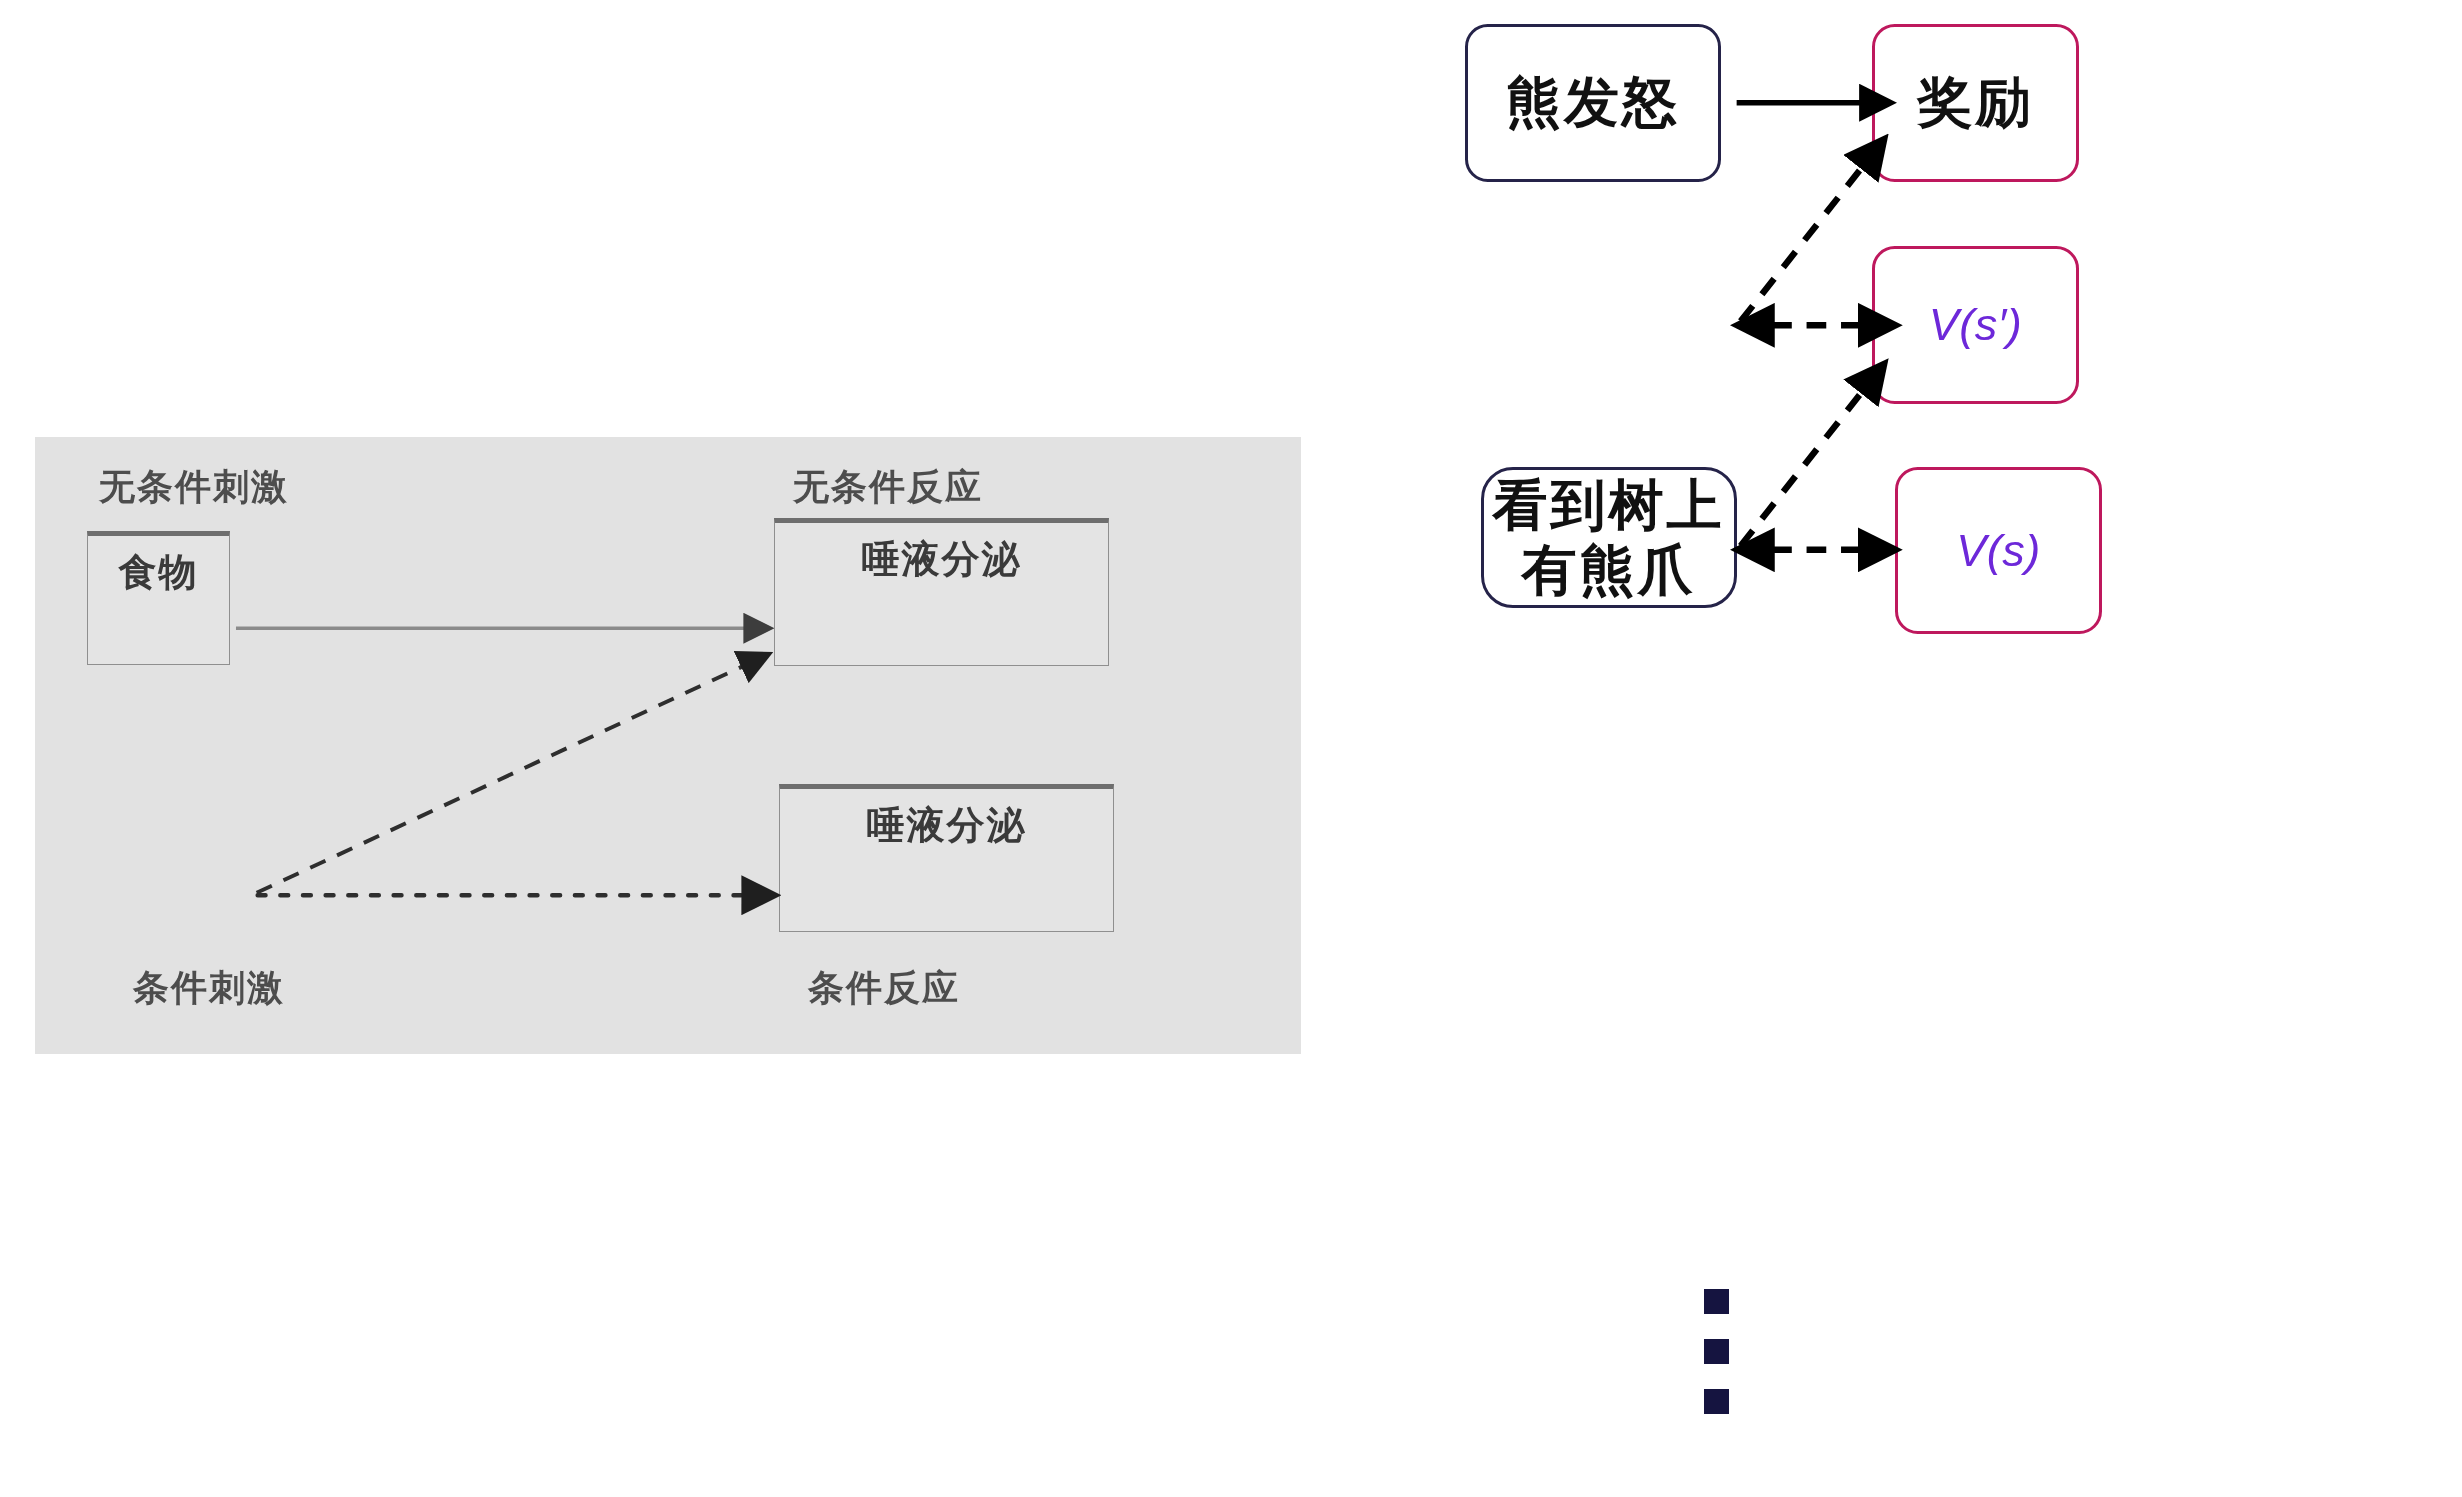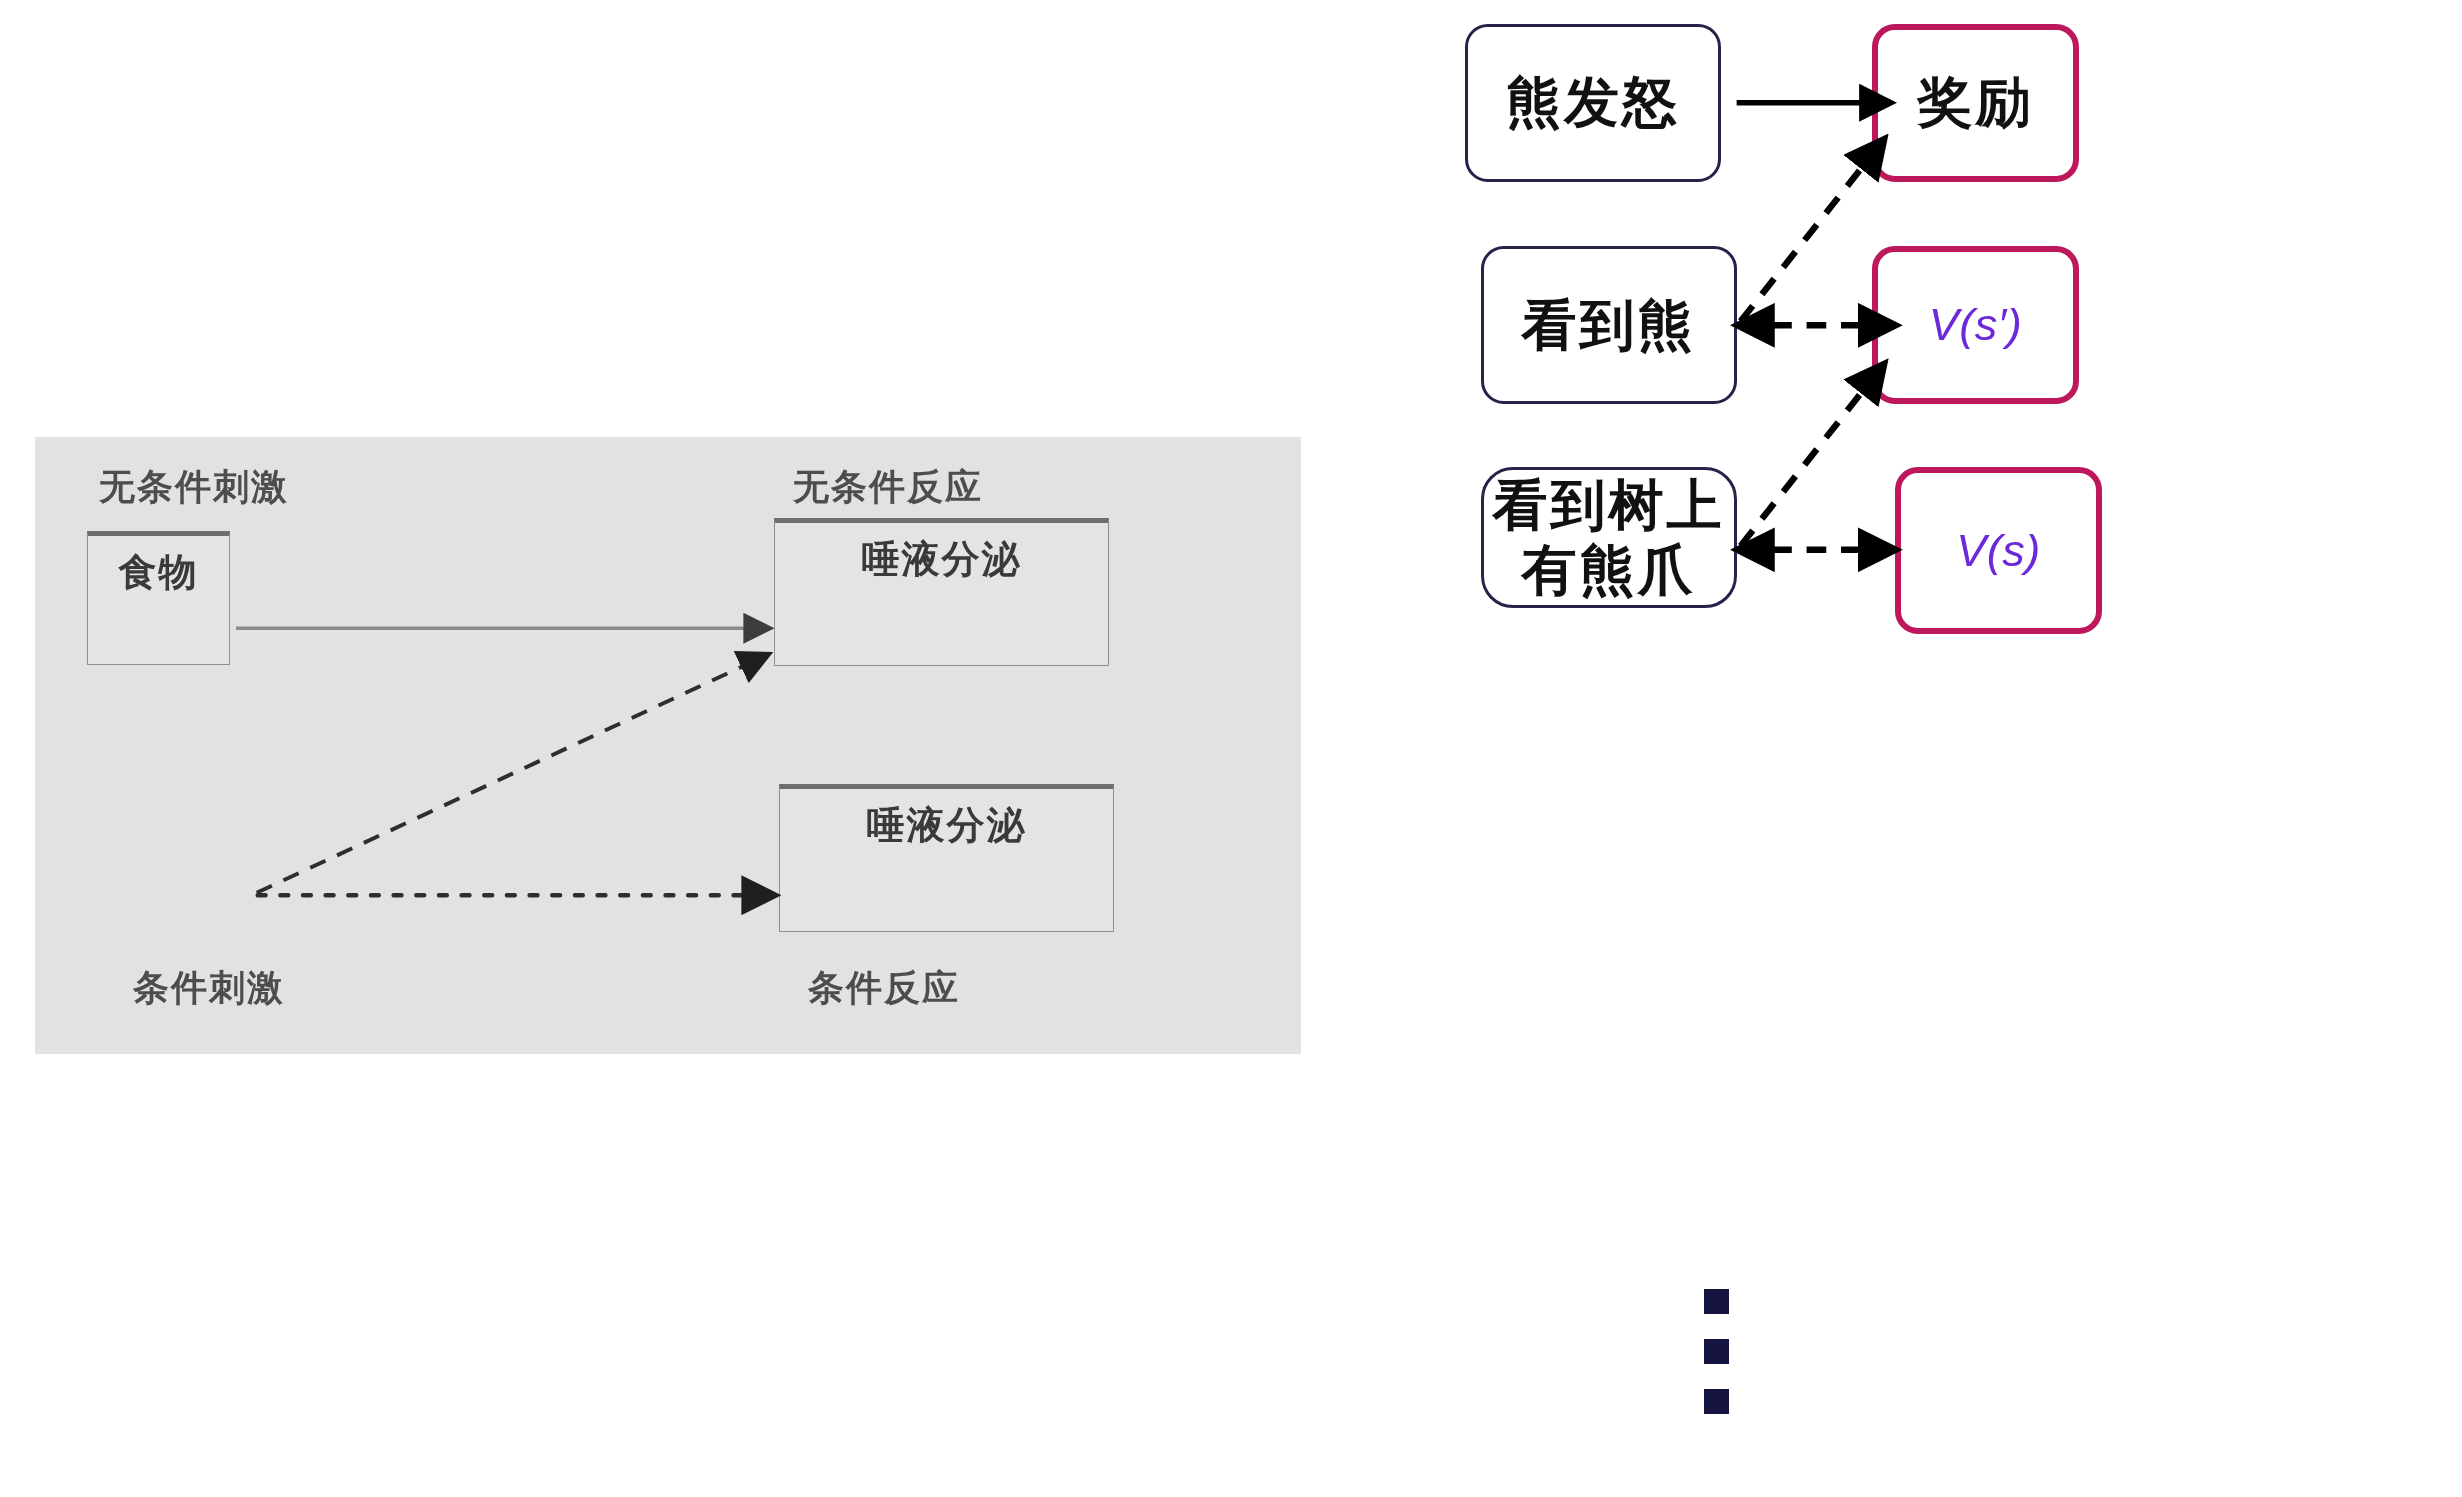--- a/index.html
+++ b/index.html
@@ -81,21 +81,21 @@
     position: absolute;
     box-sizing: border-box;
     background: #ffffff;
     border-radius: 22.7px;
     display: flex;
     justify-content: center;
     align-items: center;
     text-align: center;
   }
   .node.state  { border: 3.4px solid #252349; }
-  .node.value  { border: 6px solid #be185d; }
+  .node.value  { border: 3px solid #be185d; }
 
   .node .cjk {
     color: #111111;
     font-size: 55px;
     font-weight: 700;
     letter-spacing: 3px;
     line-height: 1.18;
     white-space: pre-line;
   }
   .node .math {
@@ -170,23 +170,20 @@
 
     <line x1="452" y1="930" x2="1452" y2="930" stroke="#2e2e2e" stroke-width="9" stroke-dasharray="16 30" stroke-linecap="round" marker-end="url(#pv-head-dk)"></line>
   </svg>
 </div>
 
 <div id="rl-panel">
 
   <div class="node state" id="node-bear-angry">
     <span class="cjk">熊发怒</span>
   </div>
-  <div class="node state" id="node-see-bear">
-    <span class="cjk">看到熊</span>
-  </div>
   <div class="node state" id="node-claw-tree">
     <span class="cjk">看到树上
 有熊爪</span>
   </div>
 
   <div class="node value" id="node-reward">
     <span class="cjk">奖励</span>
   </div>
   <div class="node value" id="node-v-sprime">
     <span class="math">V(s′)</span>

